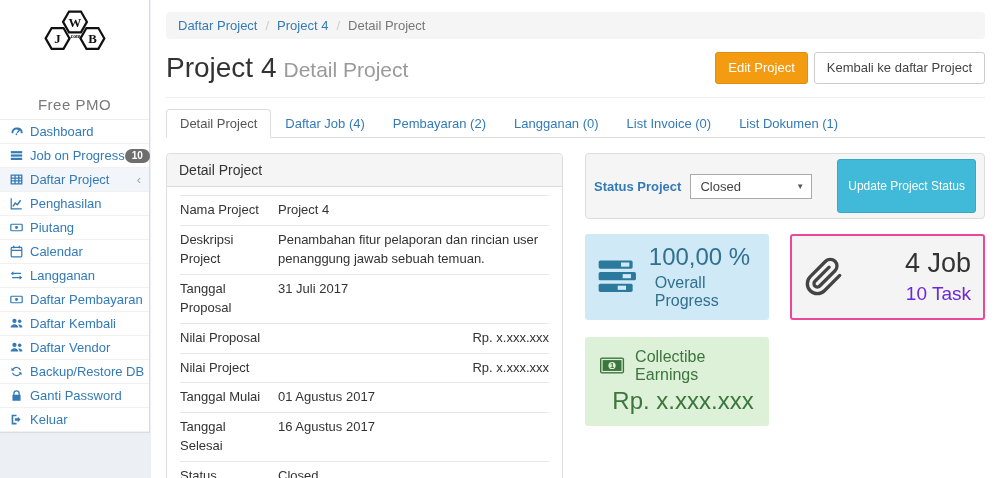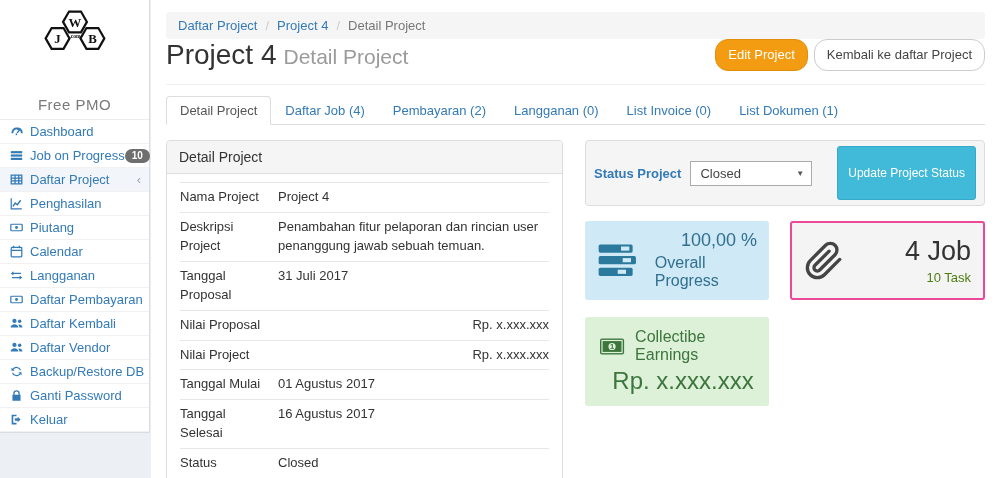--- a/index.html
+++ b/index.html
@@ -33,25 +33,25 @@
   
   .main { margin-left:151px; }
   .content-white { background:#fff; min-height:429px; padding:0 15px; overflow:hidden; }
 
   .breadcrumb { background:#f5f5f5; border-radius:4px; margin:12px 0 0; padding:6px 12px; list-style:none; display:flex; font-size:13px; }
   .bc-item { display:flex; align-items:center; }
   .bc-item + .bc-item::before { content:"/"; color:#ccc; padding:0 8px; }
   .bc-label { color:#777; }
   .bc-item.has-link .bc-label { color:#337ab7; cursor:pointer; }
 
-  .page-header { display:flex; justify-content:space-between; align-items:center; border-bottom:1px solid #eee; padding-bottom:13px; }
+  .page-header { display:flex; justify-content:space-between; align-items:center; margin-top:13px; border-bottom:1px solid #eee; padding-bottom:13px; }
   .page-title { font-size:28px; font-weight:normal; color:#333; margin:0; display:inline; }
   .page-subtitle { font-size:21px; color:#9a9a9a; margin-left:7px; }
   .hdr-btns { display:flex; gap:6px; }
-  .btn { border-radius:13px; padding:6px 12px; font-size:13px; font-family:inherit; cursor:pointer; line-height:1.42; }
+  .btn { border-radius:3px; padding:6px 12px; font-size:13px; font-family:inherit; cursor:pointer; line-height:1.42; }
   .btn-warning { background:#f39c12; color:#fff; border:1px solid #e08e0b; }
   .btn-default { background:#fff; color:#444; border:1px solid #ccc; }
 
   .tabs { display:flex; list-style:none; margin:11px 0 0; padding:0; border-bottom:1px solid #ddd; }
   .tab { padding:6px 13px; color:#337ab7; cursor:pointer; border:1px solid transparent; border-radius:4px 4px 0 0; margin-bottom:-1px; font-size:13px; white-space:nowrap; }
   .tab.active { background:#fff; border-color:#ddd #ddd #fff; color:#555; }
 
   .content-grid { display:flex; gap:22px; margin-top:15px; }
   .left-col { width:397px; flex:none; }
   .right-col { flex:1; min-width:0; }
@@ -67,26 +67,26 @@
   .status-bar { display:flex; align-items:center; gap:9px; background:#f5f5f5; border:1px solid #ddd; border-radius:4px; padding:5px 8px; }
   .status-label { color:#337ab7; font-weight:bold; font-size:13px; white-space:nowrap; }
   .select-box { background:#fff; border:1px solid #aaa; height:25px; width:157px; display:flex; align-items:center; justify-content:space-between; padding:0 7px 0 9px; font-size:13px; color:#444; cursor:pointer; }
   .caret { font-size:8px; color:#555; }
   .btn-info { background:#41b9d8; color:#fff; border:1px solid #35a9c7; border-radius:3px; padding:19px 10px; font-size:12px; cursor:pointer; white-space:nowrap;margin-left:16px; }
 
   .stats-grid { display:grid; grid-template-columns:184px 1fr; gap:17px 21px; margin-top:15px; }
   .stat-box { border-radius:3px; padding:10px 12px; display:flex; align-items:center; gap:12px; min-height:77px; }
   .stat-blue { background:#cfe9f6; color:#31708f; }
   .stat-col { display:flex; flex-direction:column; }
-  .stat-blue .stat-value { font-size:18px; line-height:1.1;text-align:right; }
+  .stat-blue .stat-value { font-size:24px; line-height:1.1; }
   .stat-blue .stat-label { font-size:16px; margin-top:3px; padding-left:6px; }
   .stat-gray { background:#f4f4f4; border:2px solid #ec4899; color:#333; }
   .stat-gray .stat-col { margin-left:auto; text-align:right; }
   .stat-gray .stat-value { font-size:27px; line-height:1.1; color:#333; }
-  .stat-gray .stat-label { font-size:13px; color:#4d7c0f; margin-top:4px; }
+  .stat-gray .stat-label { font-size:19px; color:#6d28d9; margin-top:4px; }
   .stat-green { background:#ddf0d8; color:#3c763d; display:block; padding:11px 14px; min-height:74px; }
   .green-top { display:flex; align-items:center; gap:10px; font-size:16px; }
   .green-value { font-size:24px; margin-top:3px; text-align:center; padding-left:12px; }
 </style>
 </head>
 <body>
 
 <div class="sidebar">
   <div class="logo-block">
     <svg class="logo-svg" viewBox="0 0 72 52" width="66" height="48">

